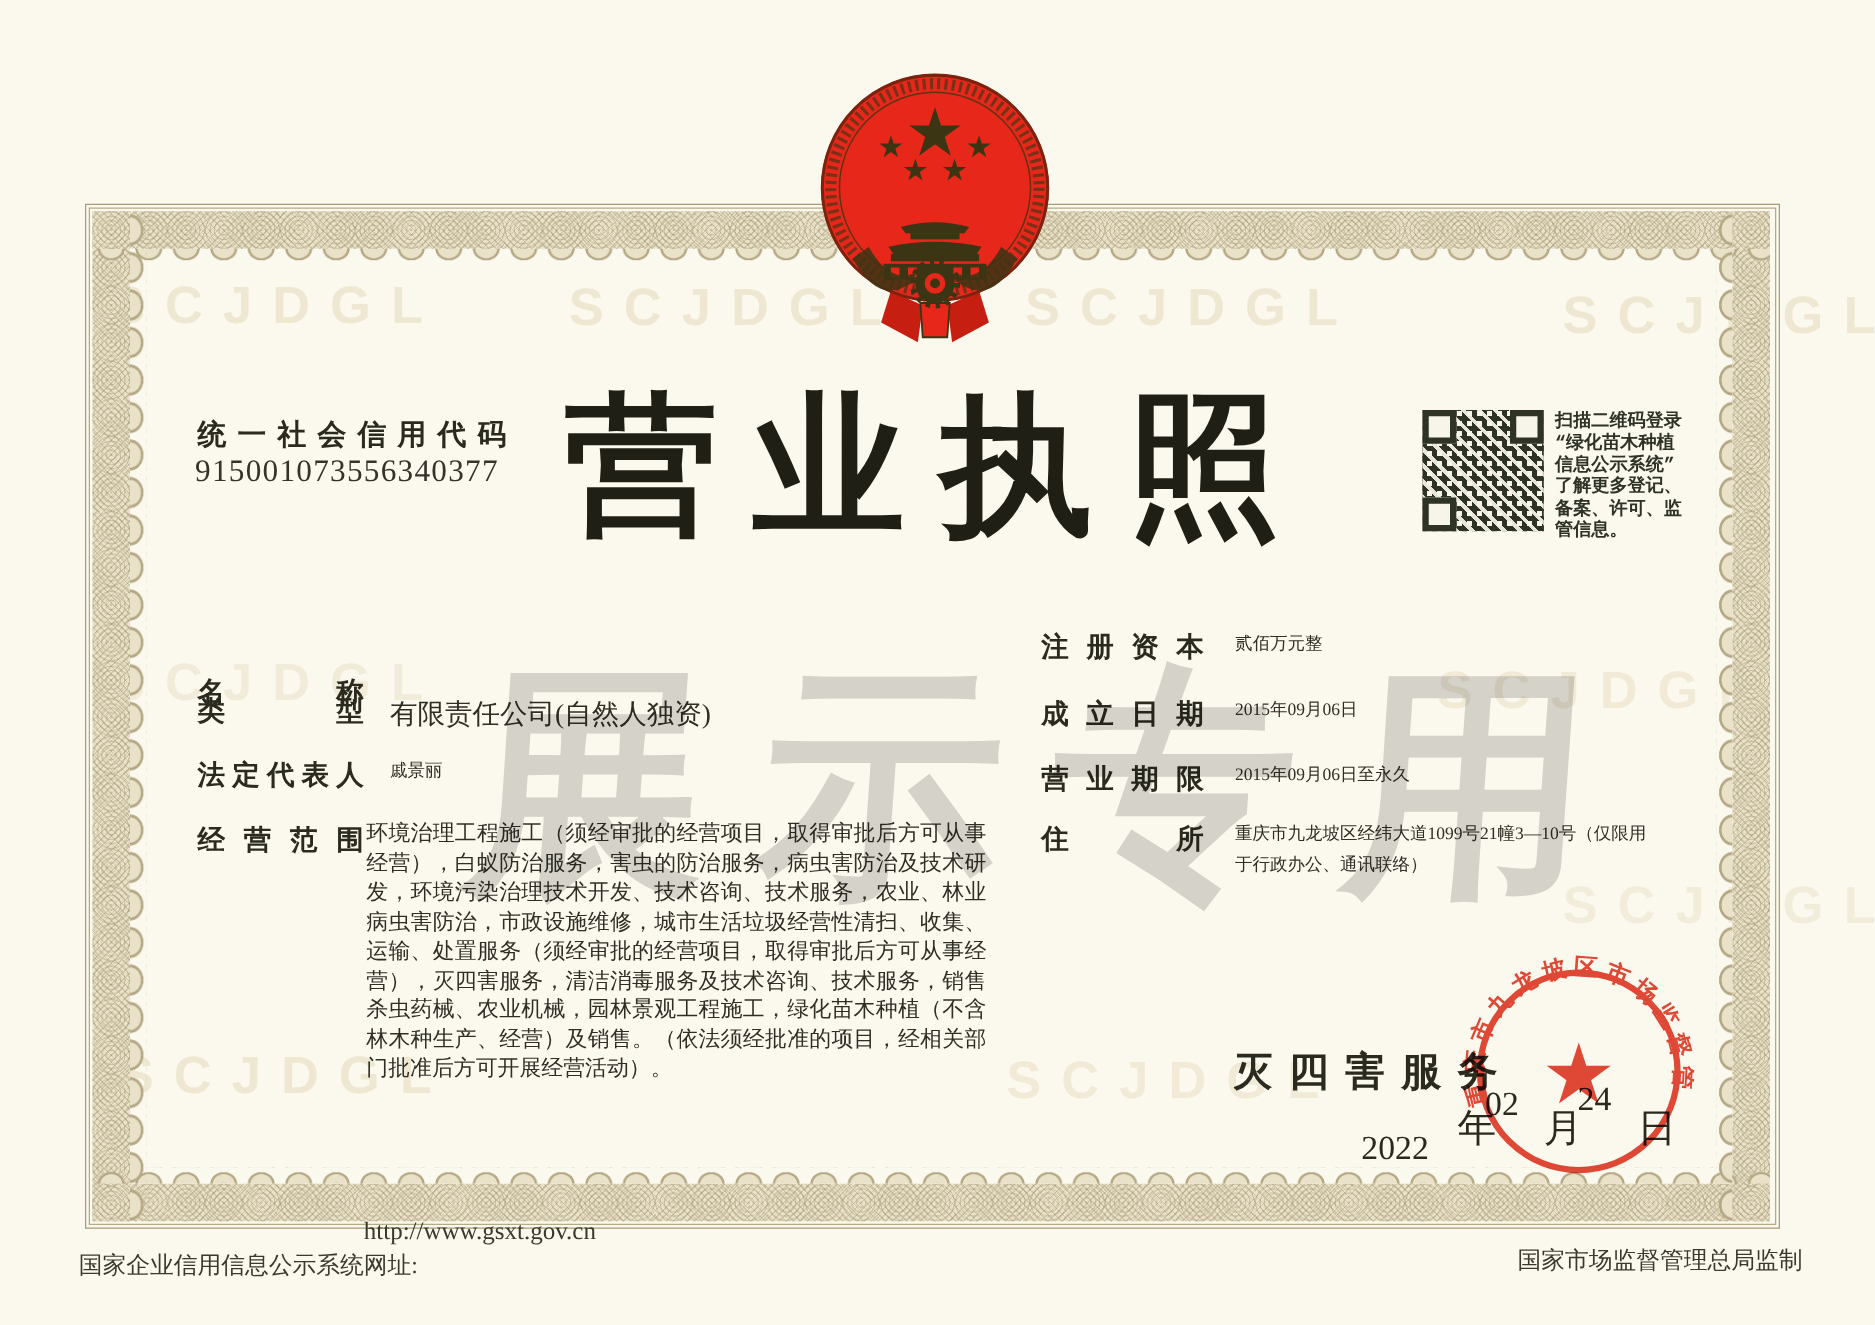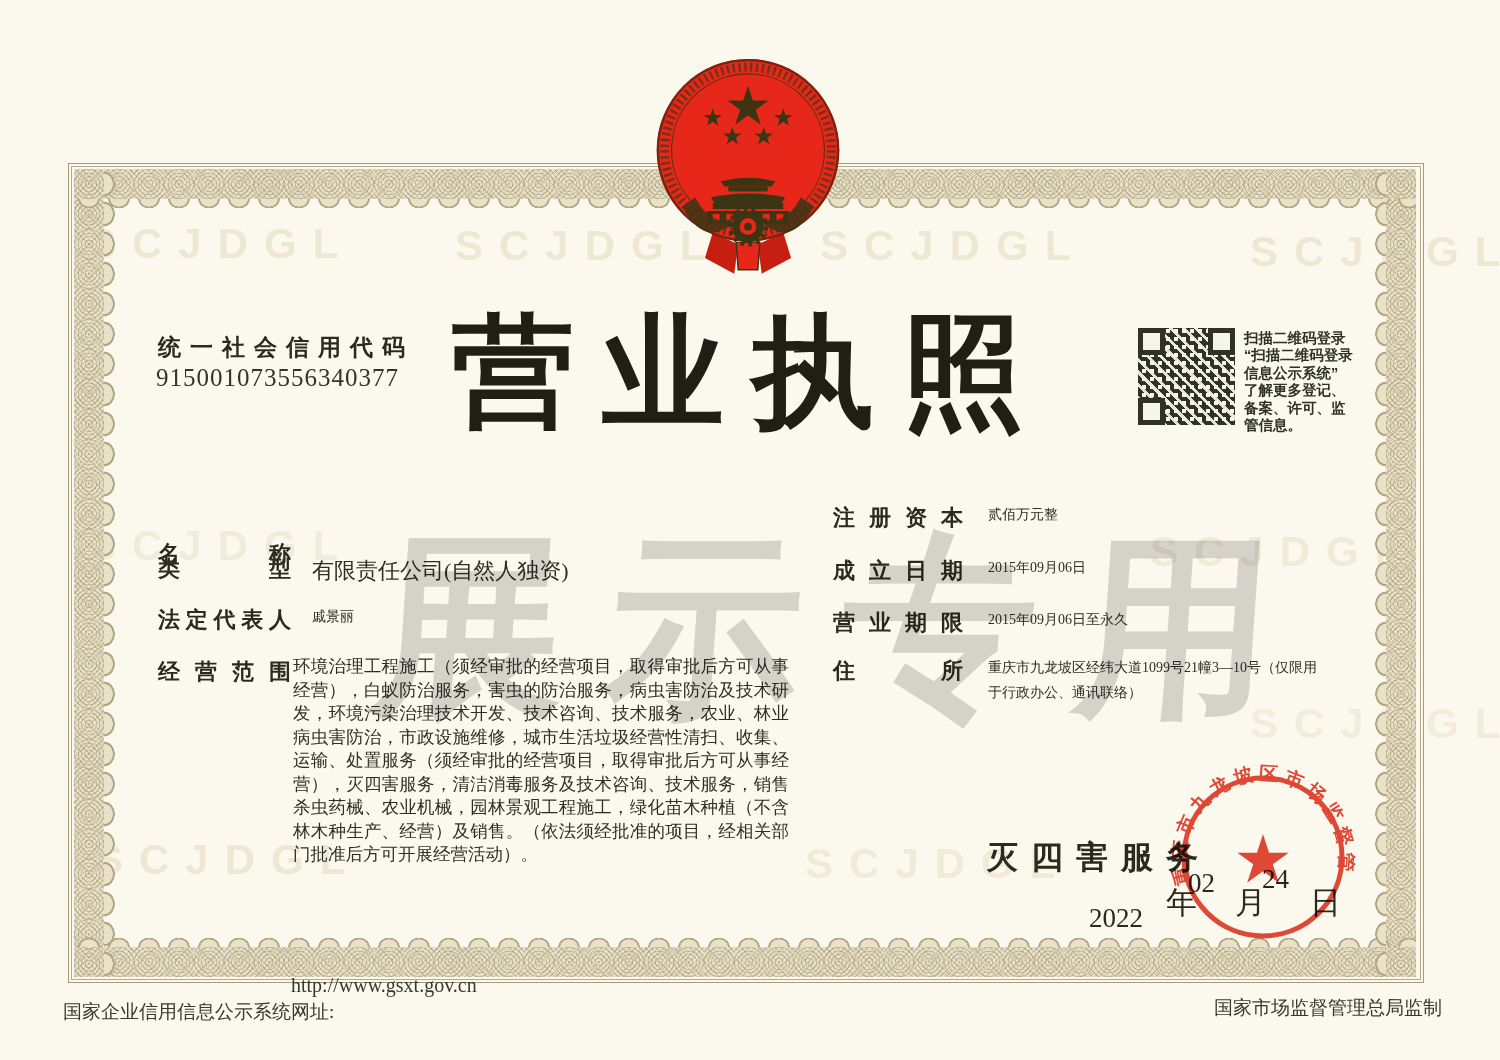--- a/index.html
+++ b/index.html
@@ -51,21 +51,21 @@
     letter-spacing:28px; color:#201f15; white-space:nowrap;}
   .qr{position:absolute; left:1138px; top:328px; width:97px; height:97px; z-index:3;
     background-color:#f7f4ea;
     background-image:
       repeating-linear-gradient(45deg, rgba(247,244,234,.92) 0 3px, rgba(0,0,0,0) 3px 9px),
       repeating-linear-gradient(0deg,#2e3326 0 4px, rgba(0,0,0,0) 4px 8px),
       repeating-linear-gradient(90deg,#2e3326 0 4px, rgba(0,0,0,0) 4px 8px);}
   .finder{position:absolute; width:17px; height:17px; border:5px solid #2e3326; background:#f7f4ea;}
   .finder-tl{left:0;top:0;} .finder-tr{right:0;top:0;} .finder-bl{left:0;bottom:0;}
   .qr-caption{position:absolute; left:1244px; top:330px; z-index:3;
-    font-family:Liberation Sans, sans-serif; font-weight:700; font-size:14.5px;
+    font-family:Liberation Mono, monospace; font-weight:700; font-size:14.5px;
     line-height:17.4px; color:#2f3226;}
 
   
   .flabel{position:absolute; z-index:3; display:inline-block;
     font-family:"Liberation Sans",sans-serif; font-weight:600; font-size:22px;
     color:#2b2a1f; text-align:justify; text-align-last:justify;}
   .flabel-l{left:158px; width:133px;}
   .flabel-r{left:833px; width:130px;}
   .fvalue{position:absolute; z-index:3; color:#2f2e25; font-size:14px;}
   .fvalue-l{left:312px; width:500px;}
@@ -166,21 +166,21 @@
   <div class="credit-code">915001073556340377</div>
   <div class="doc-title">营业执照</div>
 
   <div class="qr">
     <div class="finder finder-tl"></div>
     <div class="finder finder-tr"></div>
     <div class="finder finder-bl"></div>
   </div>
   <div class="qr-caption">
     <div>扫描二维码登录</div>
-    <div>“扫描二维码登录</div>
+    <div>“绿化苗木种植</div>
     <div>信息公示系统”</div>
     <div>了解更多登记、</div>
     <div>备案、许可、监</div>
     <div>管信息。</div>
   </div>
 
   <span class="flabel flabel-l" style="top:503px;margin-top:36px;">名称</span>
 
   <span class="flabel flabel-l" style="top:554px;">类型</span>
   <span class="fvalue fvalue-l" style="top:556px;font-size:22px;">有限责任公司(自然人独资)</span>

